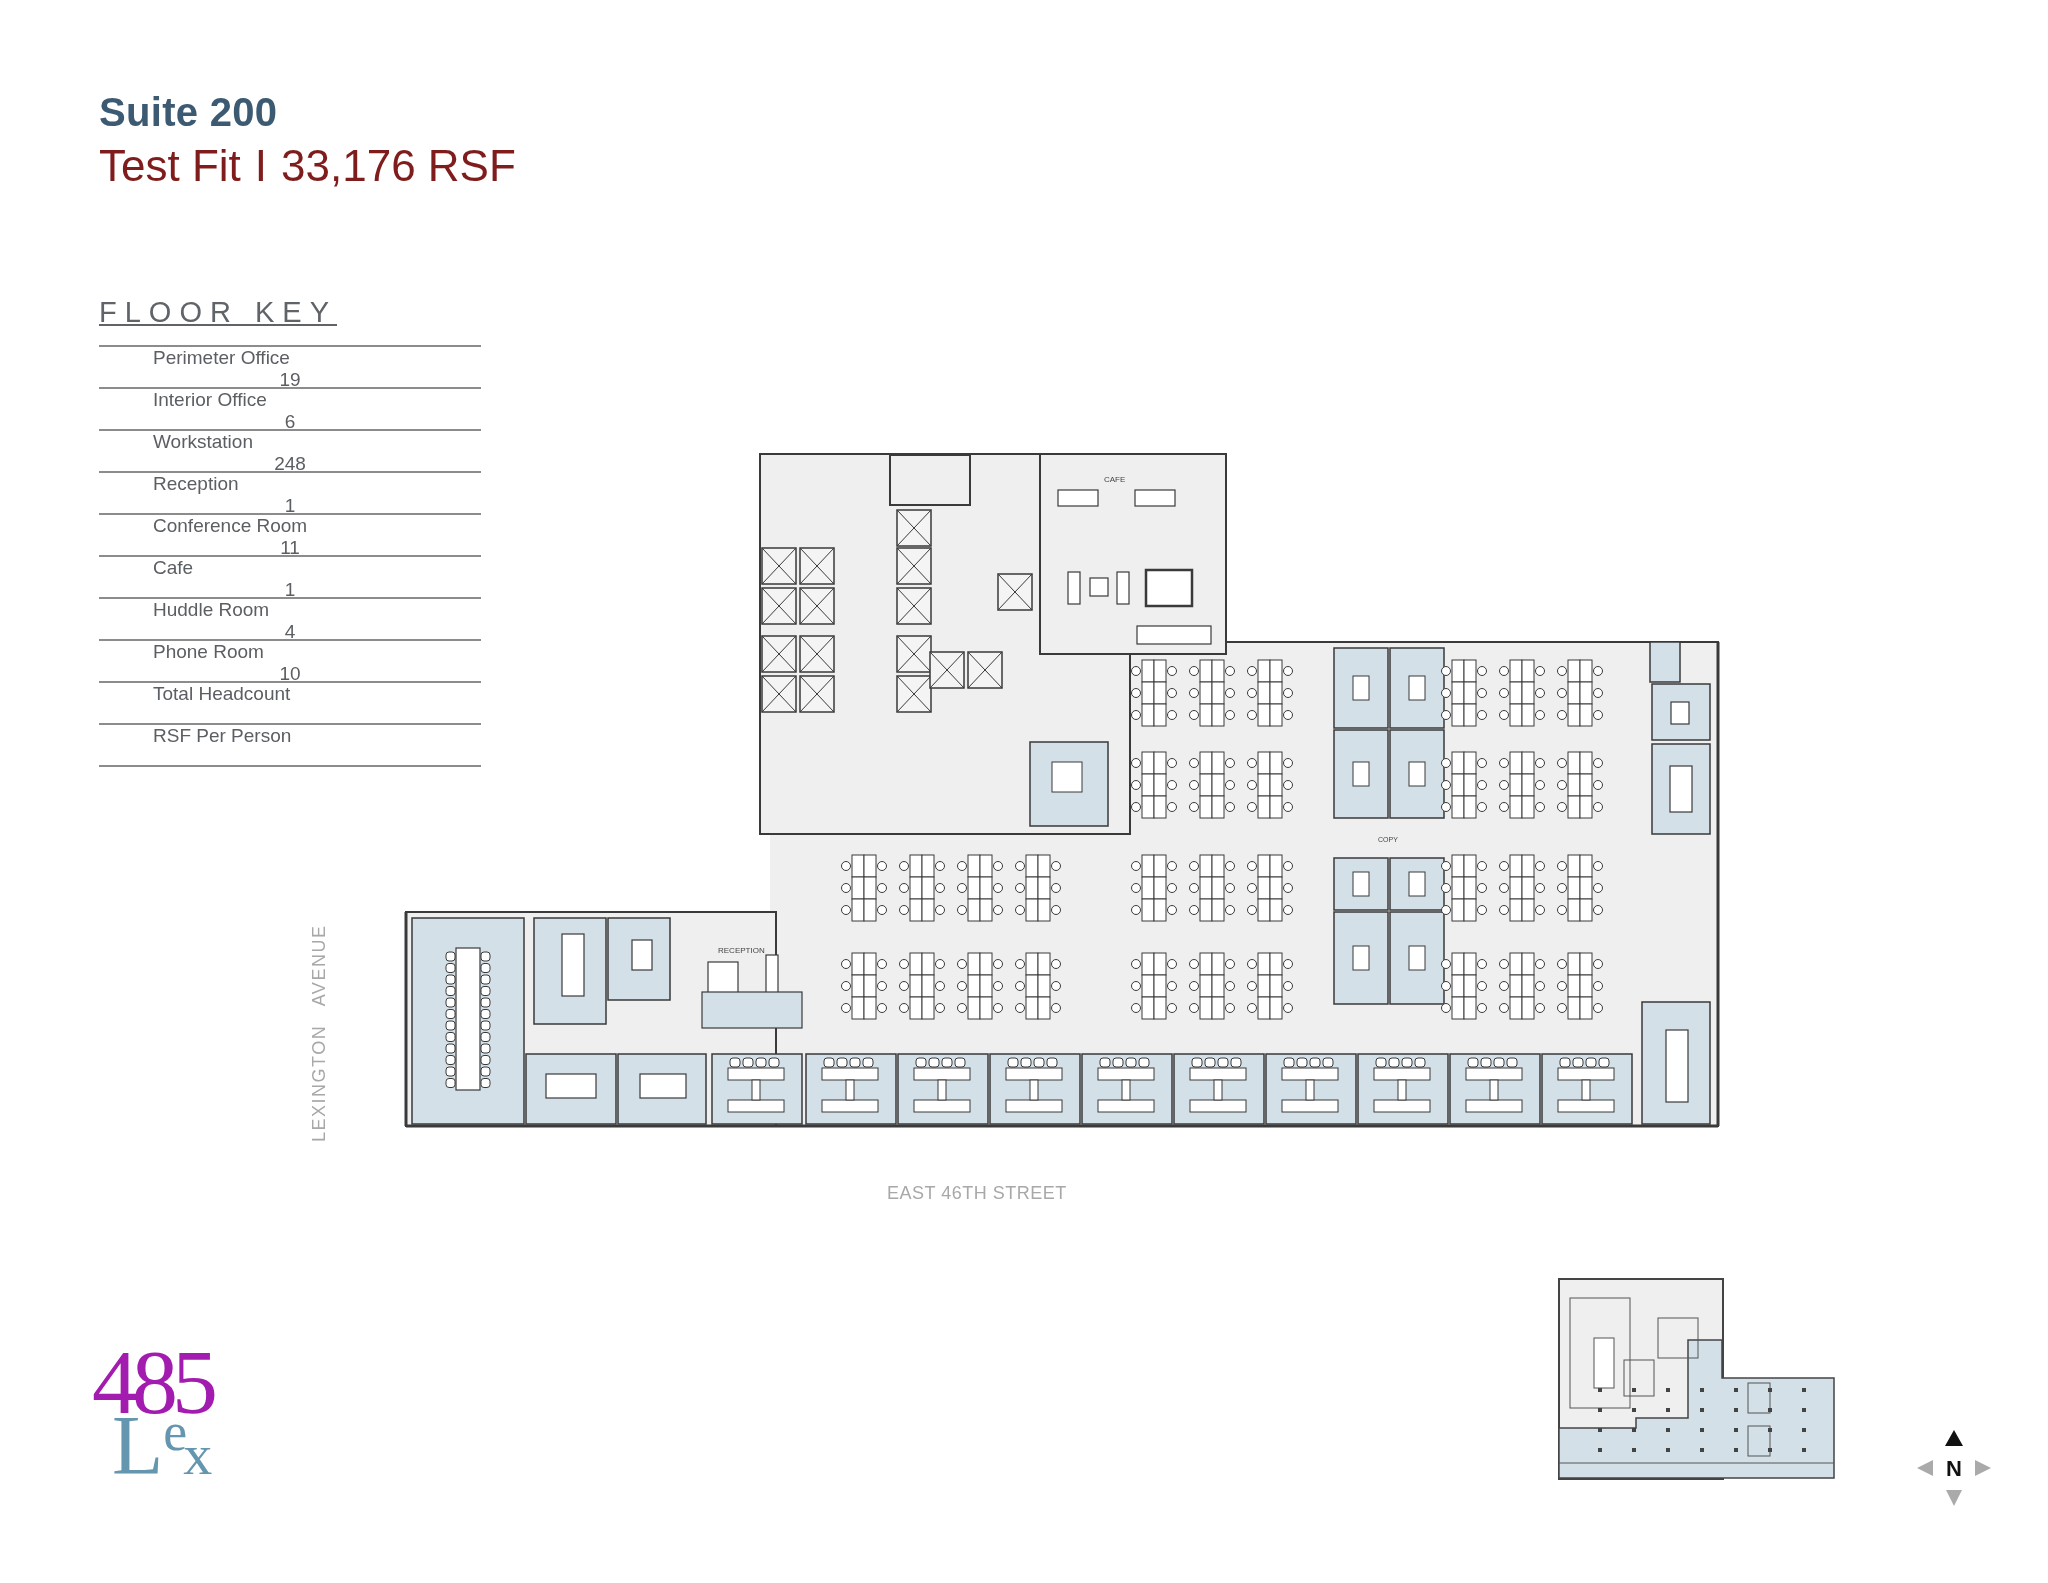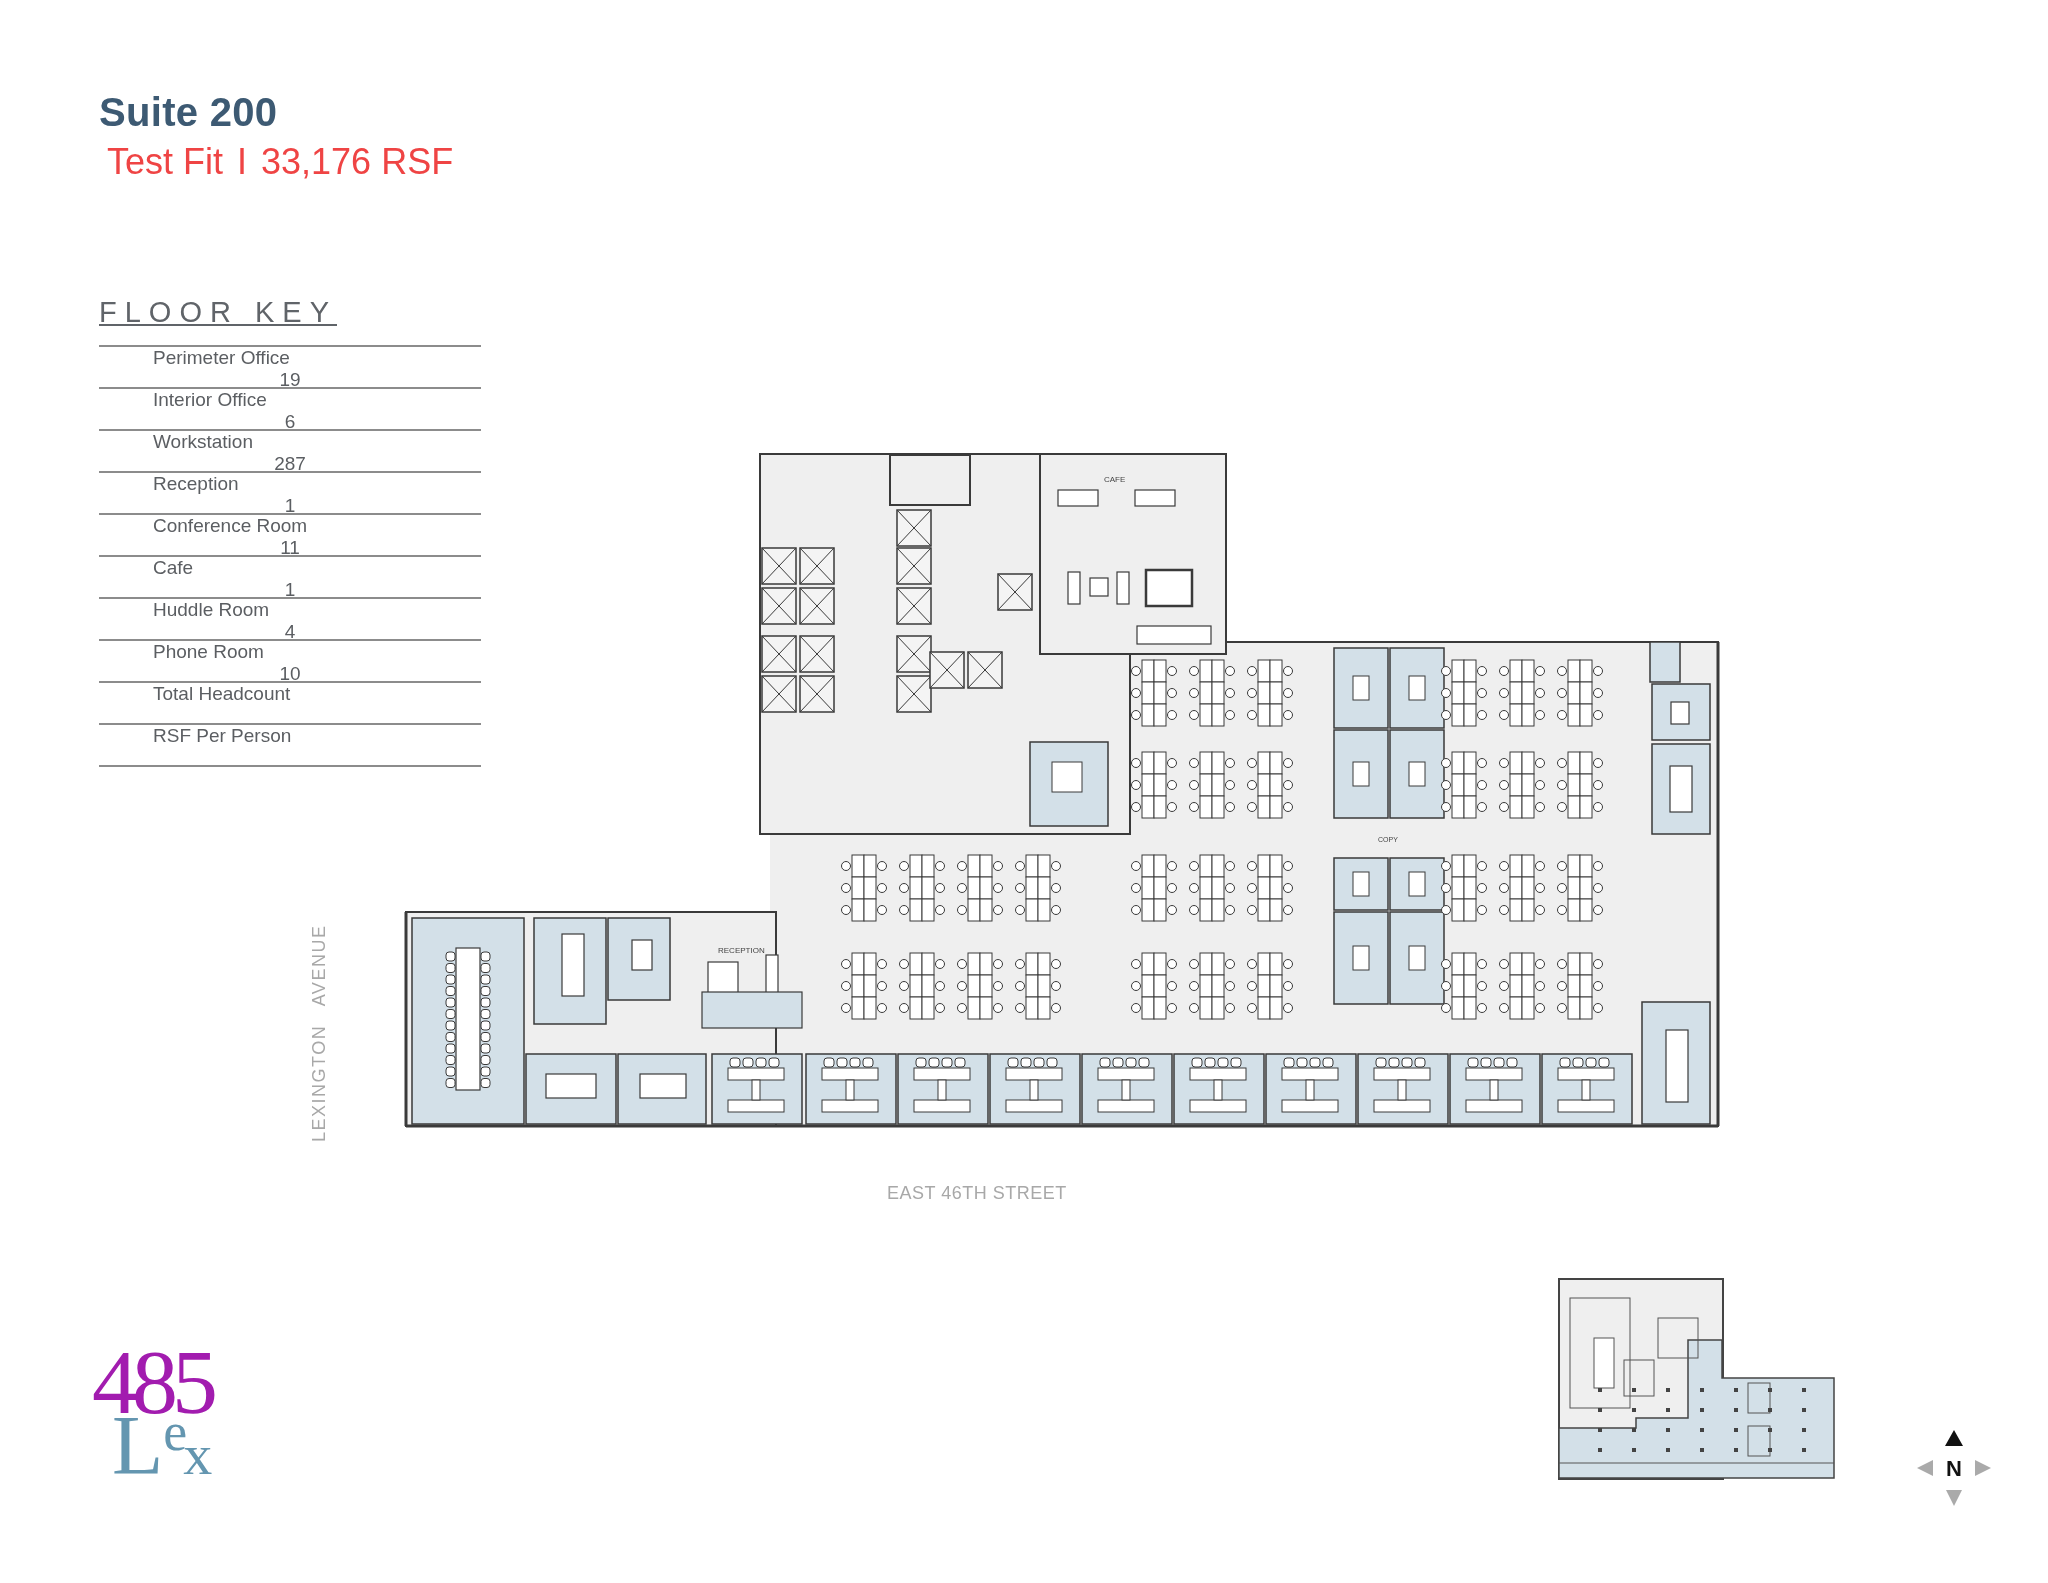--- a/index.html
+++ b/index.html
@@ -1,18 +1,18 @@
 <!DOCTYPE html>
 <html><head>
 <meta charset="utf-8">
 <style>
   html,body{margin:0;padding:0;background:#ffffff;}
   body{width:2048px;height:1583px;position:relative;overflow:hidden;font-family:"Liberation Sans",sans-serif;}
   .title{position:absolute;left:99px;top:90px;font-size:40px;font-weight:bold;color:#3d5a73;letter-spacing:0.3px;}
-  .subtitle{position:absolute;left:99px;top:141px;font-size:36px;color:#ef4444;font-weight:normal;margin-left:8px;}
+  .subtitle{position:absolute;left:99px;top:141px;font-size:44px;color:#7f1d1d;font-weight:normal;}
   .subtitle .sep{margin:0 14px;}
   .key-heading{position:absolute;left:99px;top:296px;font-size:29px;letter-spacing:8px;color:#606469;text-decoration:underline;}
   .key-table{position:absolute;left:99px;top:345px;width:382px;border-top:2px solid #8c8c8c;}
   .key-row{display:flex;height:40px;border-bottom:2px solid #8c8c8c;align-items:center;font-size:19px;color:#5b5e62;flex-direction:column;}
   .key-row .lbl{width:274px;}
   .key-row .val{flex:1;}
   .street-lex{position:absolute;left:309px;top:1142px;transform:rotate(-90deg);transform-origin:left top;font-size:18px;letter-spacing:1.5px;color:#a8a8a8;white-space:pre;}
   .street-46{position:absolute;left:887px;top:1183px;font-size:18px;color:#a8a8a8;letter-spacing:0.5px;}
   .plan{position:absolute;left:0;top:0;}
   .logo{position:absolute;left:92px;top:1340px;width:150px;height:180px;font-family:"Liberation Serif",serif;}
@@ -36,21 +36,21 @@
   <div class="key-row">
       <span class="lbl">Perimeter Office</span>
       <span class="val">19</span>
     </div>
   <div class="key-row">
       <span class="lbl">Interior Office</span>
       <span class="val">6</span>
     </div>
   <div class="key-row">
       <span class="lbl">Workstation</span>
-      <span class="val">287</span>
+      <span class="val">248</span>
     </div>
   <div class="key-row">
       <span class="lbl">Reception</span>
       <span class="val">1</span>
     </div>
   <div class="key-row">
       <span class="lbl">Conference Room</span>
       <span class="val">11</span>
     </div>
   <div class="key-row">

